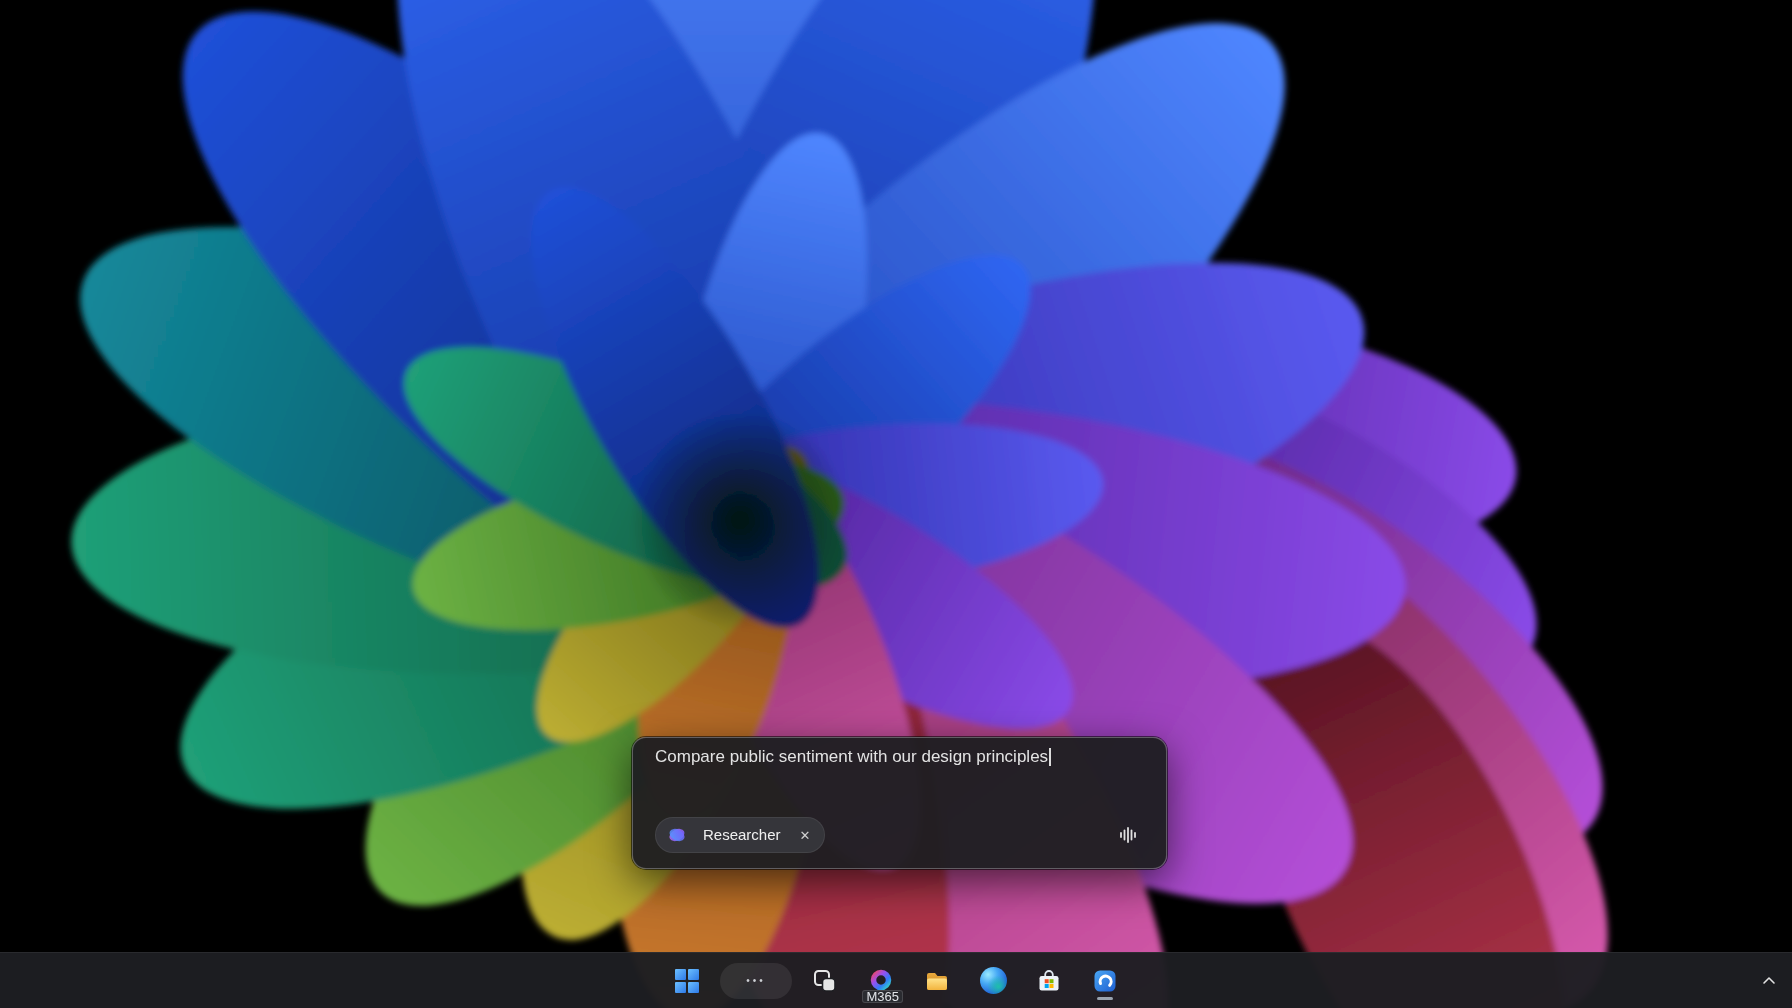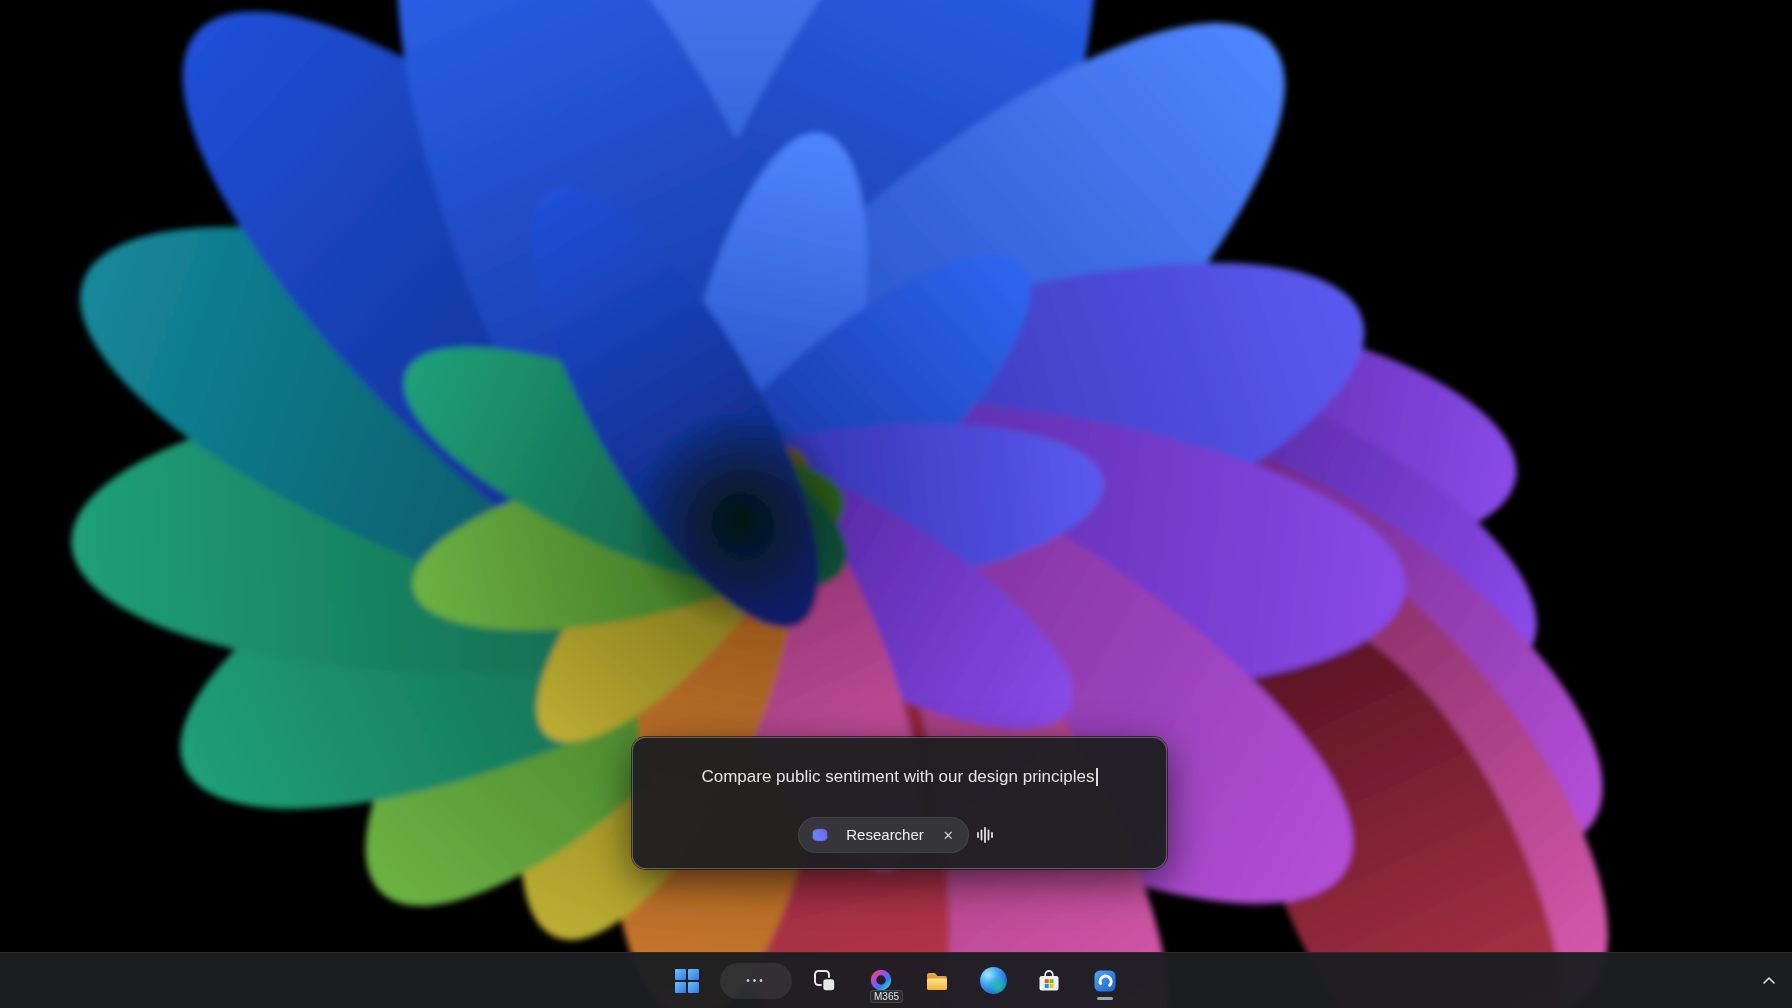--- a/index.html
+++ b/index.html
@@ -12,22 +12,21 @@
   .wallpaper svg { position:absolute; inset:0; display:block; }
 
   
   .prompt-box {
     position:absolute; left:632px; top:737px; width:535px; height:132px;
     background:rgba(30,30,33,0.96);
     border:1px solid rgba(170,170,175,0.45);
     border-radius:14px;
     box-shadow:0 0 0 1px rgba(0,0,0,0.55), 0 12px 40px rgba(0,0,0,0.6);
     display:flex; flex-direction:column; justify-content:space-between;
-    padding:28px 22px 15px 22px;
-    align-items:center;
+    padding:8px 22px 15px 22px;
   }
   .prompt-text { color:#e3e3e3; font-size:17px; line-height:22px; white-space:nowrap; }
   .caret { display:inline-block; width:2px; height:18px; background:#dcdcdc;
            vertical-align:text-bottom; margin-left:1px; animation:blink 1.1s steps(1) infinite; }
   @keyframes blink { 0%,55%{opacity:1} 56%,100%{opacity:0} }
 
   .prompt-bottom { display:flex; align-items:center; justify-content:space-between; }
   .chip { display:inline-flex; align-items:center; gap:16px; background:#35353a;
           border:1px solid rgba(255,255,255,0.07); border-radius:999px;
           padding:7px 14px 7px 11px; color:#f0f0f0; font-size:15px; cursor:pointer; }
@@ -41,21 +40,21 @@
              background:rgba(29,30,34,0.97);
              border-top:1px solid rgba(255,255,255,0.06); }
   .tb-center { position:absolute; left:50%; top:0; height:100%;
                transform:translateX(-50%); display:flex; align-items:center; gap:10px; }
   .tb-btn { width:46px; height:44px; border-radius:7px; position:relative;
             display:flex; align-items:center; justify-content:center; cursor:pointer; }
   .tb-more { width:72px; height:36px; border-radius:18px; background:rgba(255,255,255,0.08);
              color:#cdd0d5; display:flex; align-items:center; justify-content:center;
              font-size:10px; letter-spacing:3px; cursor:pointer; }
   .badge { position:absolute; bottom:0px; right:1px; background:#2a2b30; color:#e2e5e9;
-           font-size:10px; line-height:9px; padding:1px 3px; border-radius:3px;
+           font-size:13px; line-height:9px; padding:1px 3px; border-radius:3px;
            border:1px solid rgba(255,255,255,0.14); }
   .active-indicator { position:absolute; bottom:3px; left:50%; transform:translateX(-50%);
                       width:16px; height:3px; border-radius:2px; background:#99a2ae; }
   .tray { position:absolute; right:8px; top:0; height:100%; display:flex; align-items:center; }
   .tray-btn { width:30px; height:30px; display:flex; align-items:center; justify-content:center;
               border-radius:5px; cursor:pointer; }
 
   
   .win-grid { width:24px; height:24px; display:grid; grid-template-columns:11px 11px;
               grid-template-rows:11px 11px; gap:2px; }

